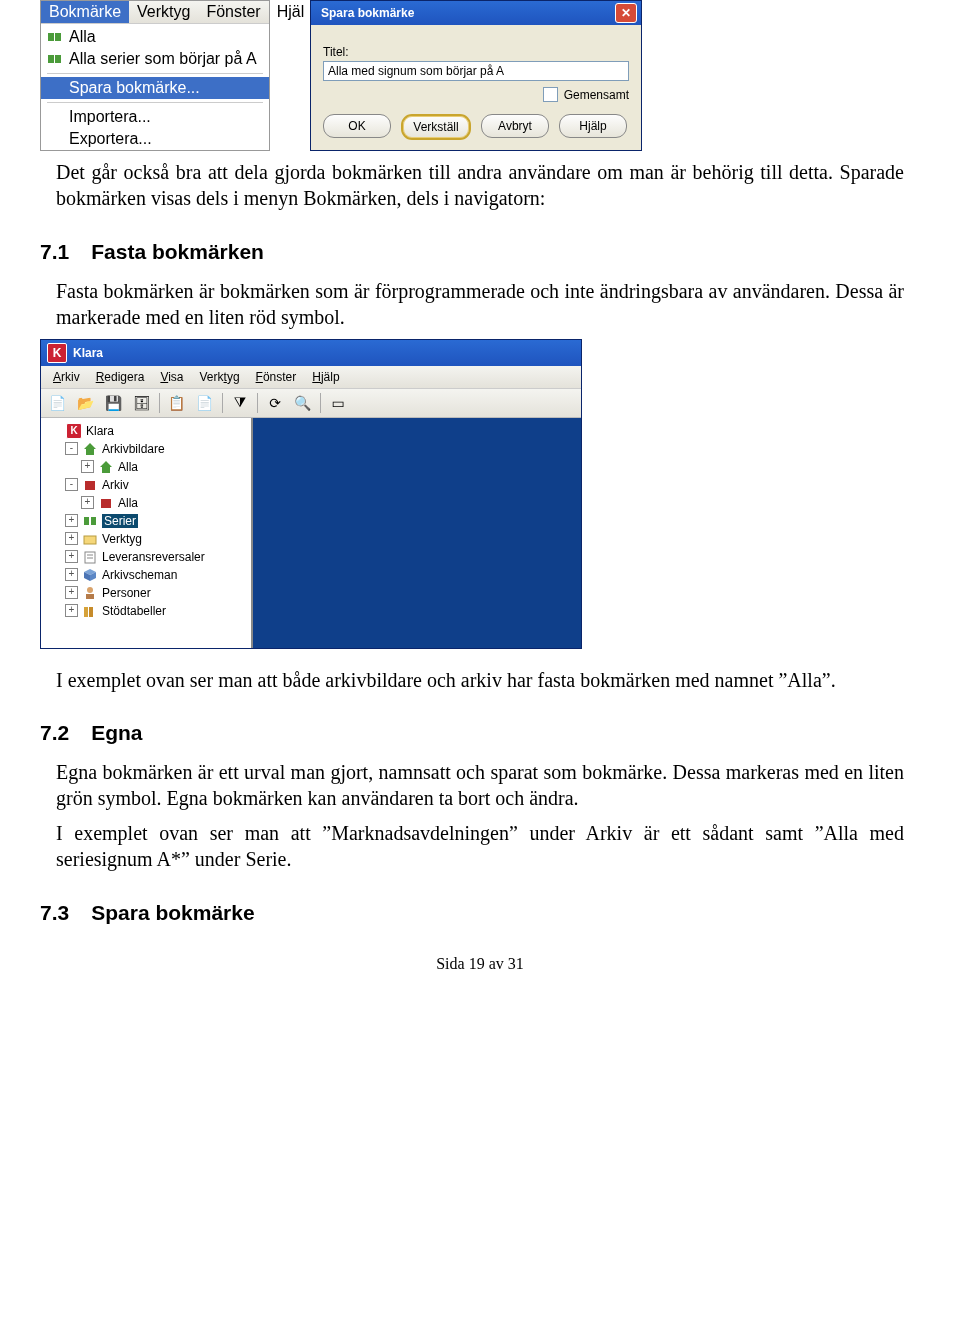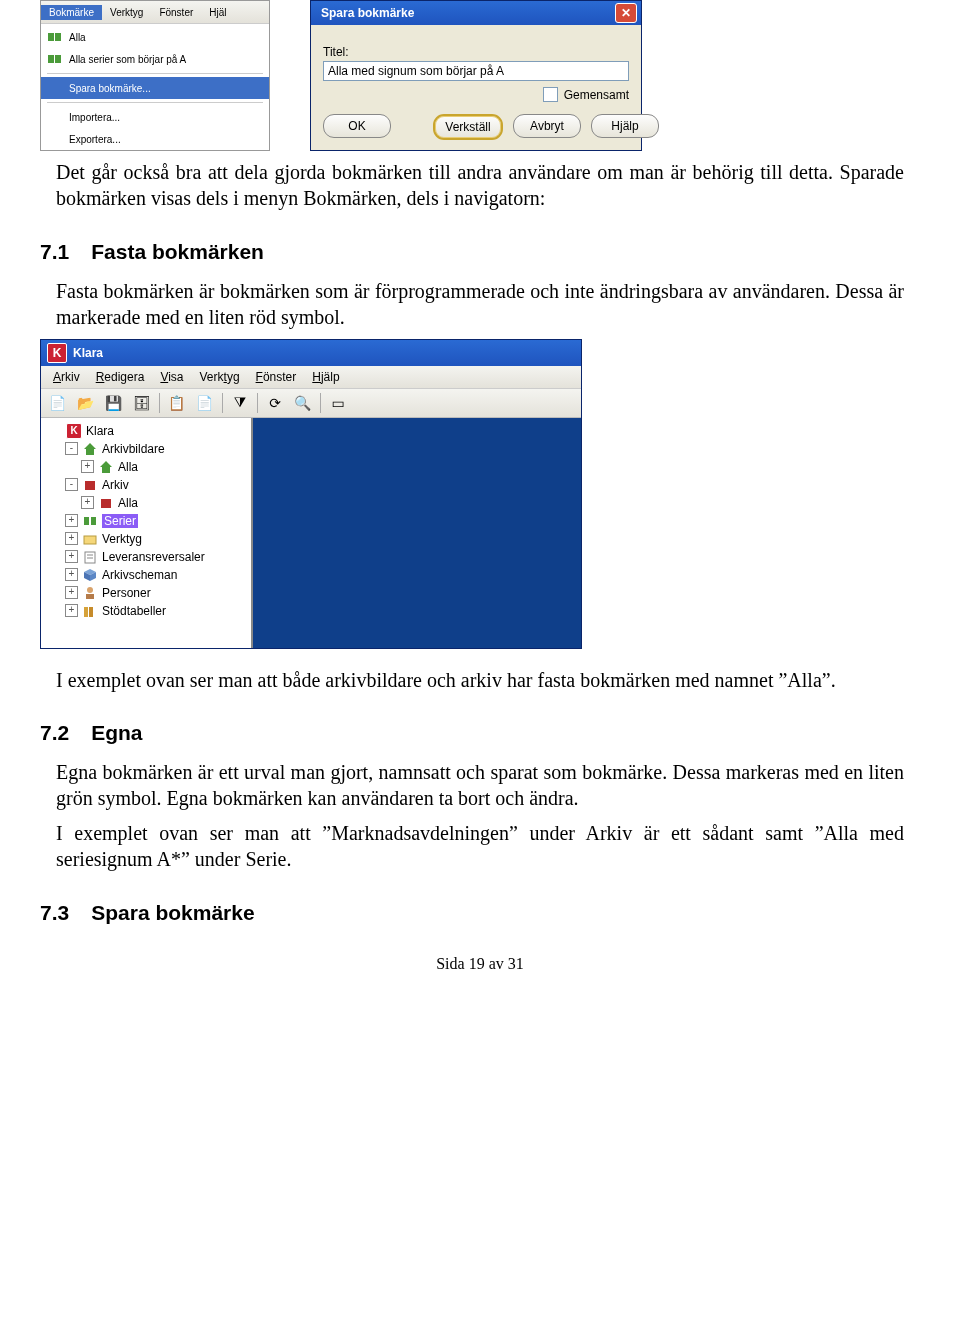--- a/index.html
+++ b/index.html
@@ -18,21 +18,21 @@
     gap: 40px;
     align-items: flex-start;
     margin-bottom: 8px;
   }
   
   .menu-shot {
     width: 228px;
     border: 1px solid #999;
     background: #fff;
     font-family: Tahoma, sans-serif;
-    font-size: 10px;
+    font-size: 16px;
   }
   .menubar {
     display: flex;
     height: 22px;
     align-items: center;
     border-bottom: 1px solid #ccc;
     background: linear-gradient(#f4f4f0,#e4e2da);
   }
   .menubar-item {
     padding: 2px 8px;
@@ -137,21 +137,20 @@
     font-family: Tahoma, sans-serif;
     font-size: 12px;
     display: flex;
     align-items: center;
     justify-content: center;
     border-radius: 11px;
   }
   .dlg-btn.focus {
     border: 2px solid #c9a52d;
     box-shadow: 0 0 0 1px #e9cd74 inset;
-    margin-left: 32px;
   }
   
   .body-text {
     font-size: 20px;
     line-height: 1.32;
     text-align: justify;
     margin: 8px 16px;
   }
   h2.section {
     font-family: Arial, sans-serif;
@@ -227,21 +226,21 @@
     background: #0f3f8a;
   }
   .tree-row {
     display: flex;
     align-items: center;
     height: 18px;
     gap: 4px;
     padding-left: 4px;
   }
   .tree-row.sel .tree-label {
-    background: #8b5cf6;
+    background: #0c4a6e;
     color: #fff;
     padding: 0 2px;
     outline: 1px dotted #fff;
   }
   .tree-indent { display: inline-block; }
   .expander {
     width: 11px; height: 11px;
     border: 1px solid #888;
     font-size: 10px;
     line-height: 9px;

